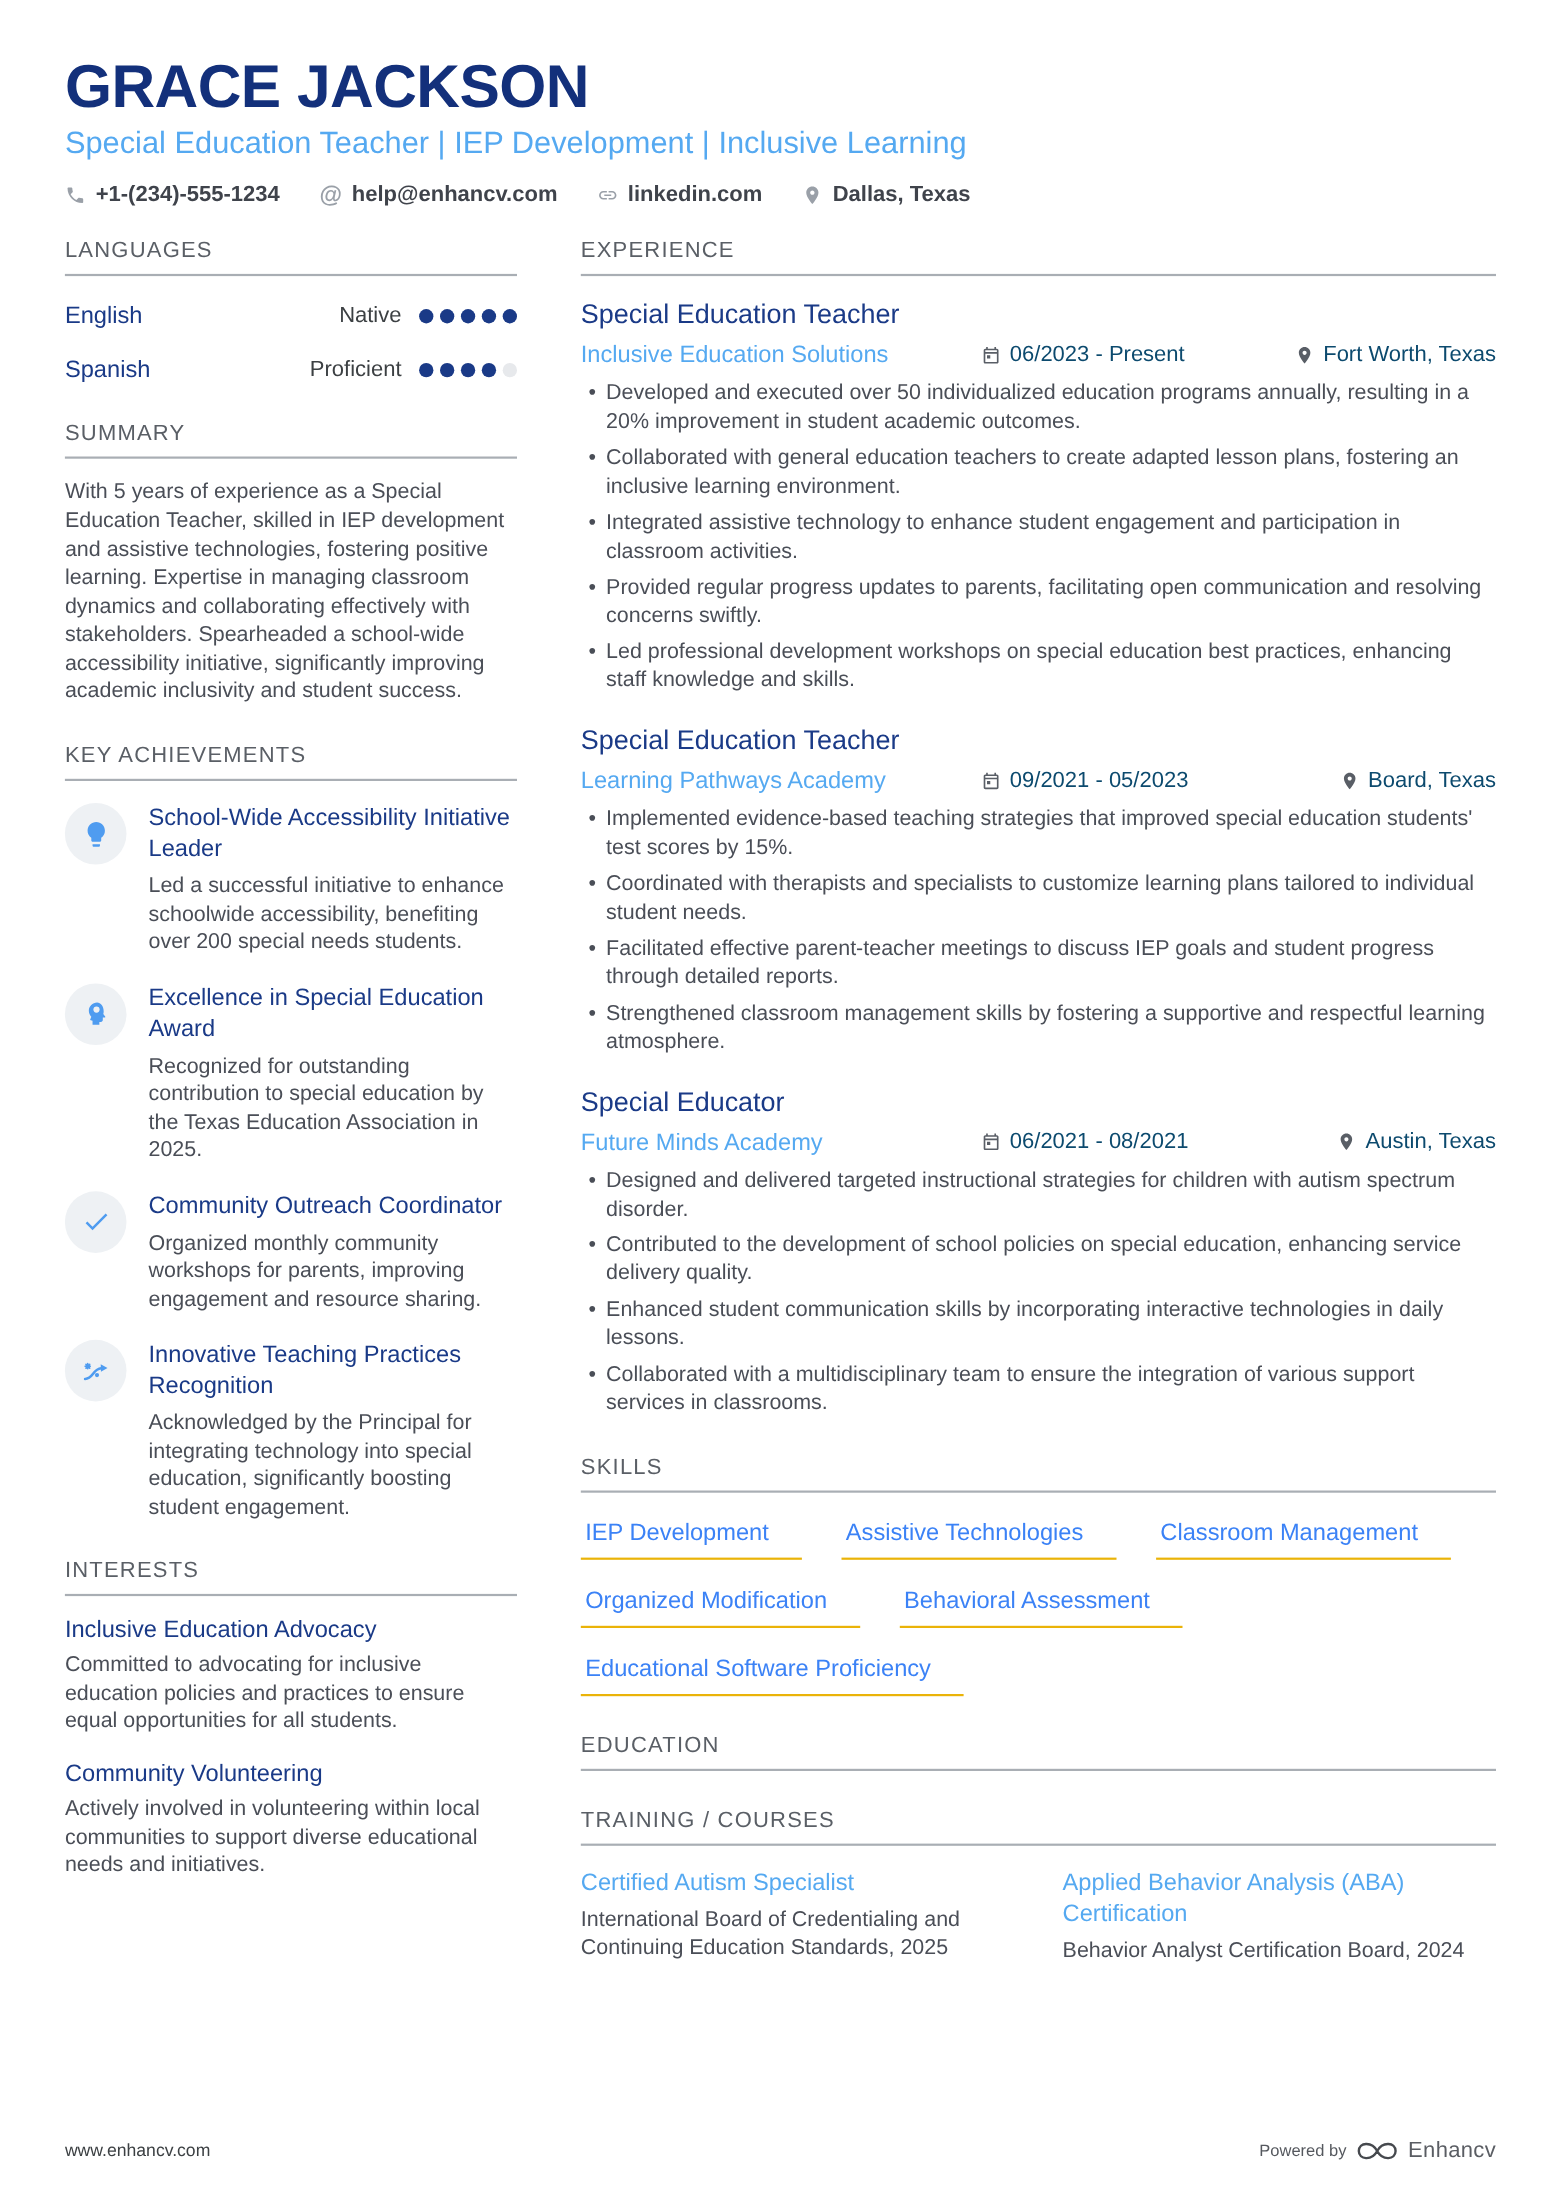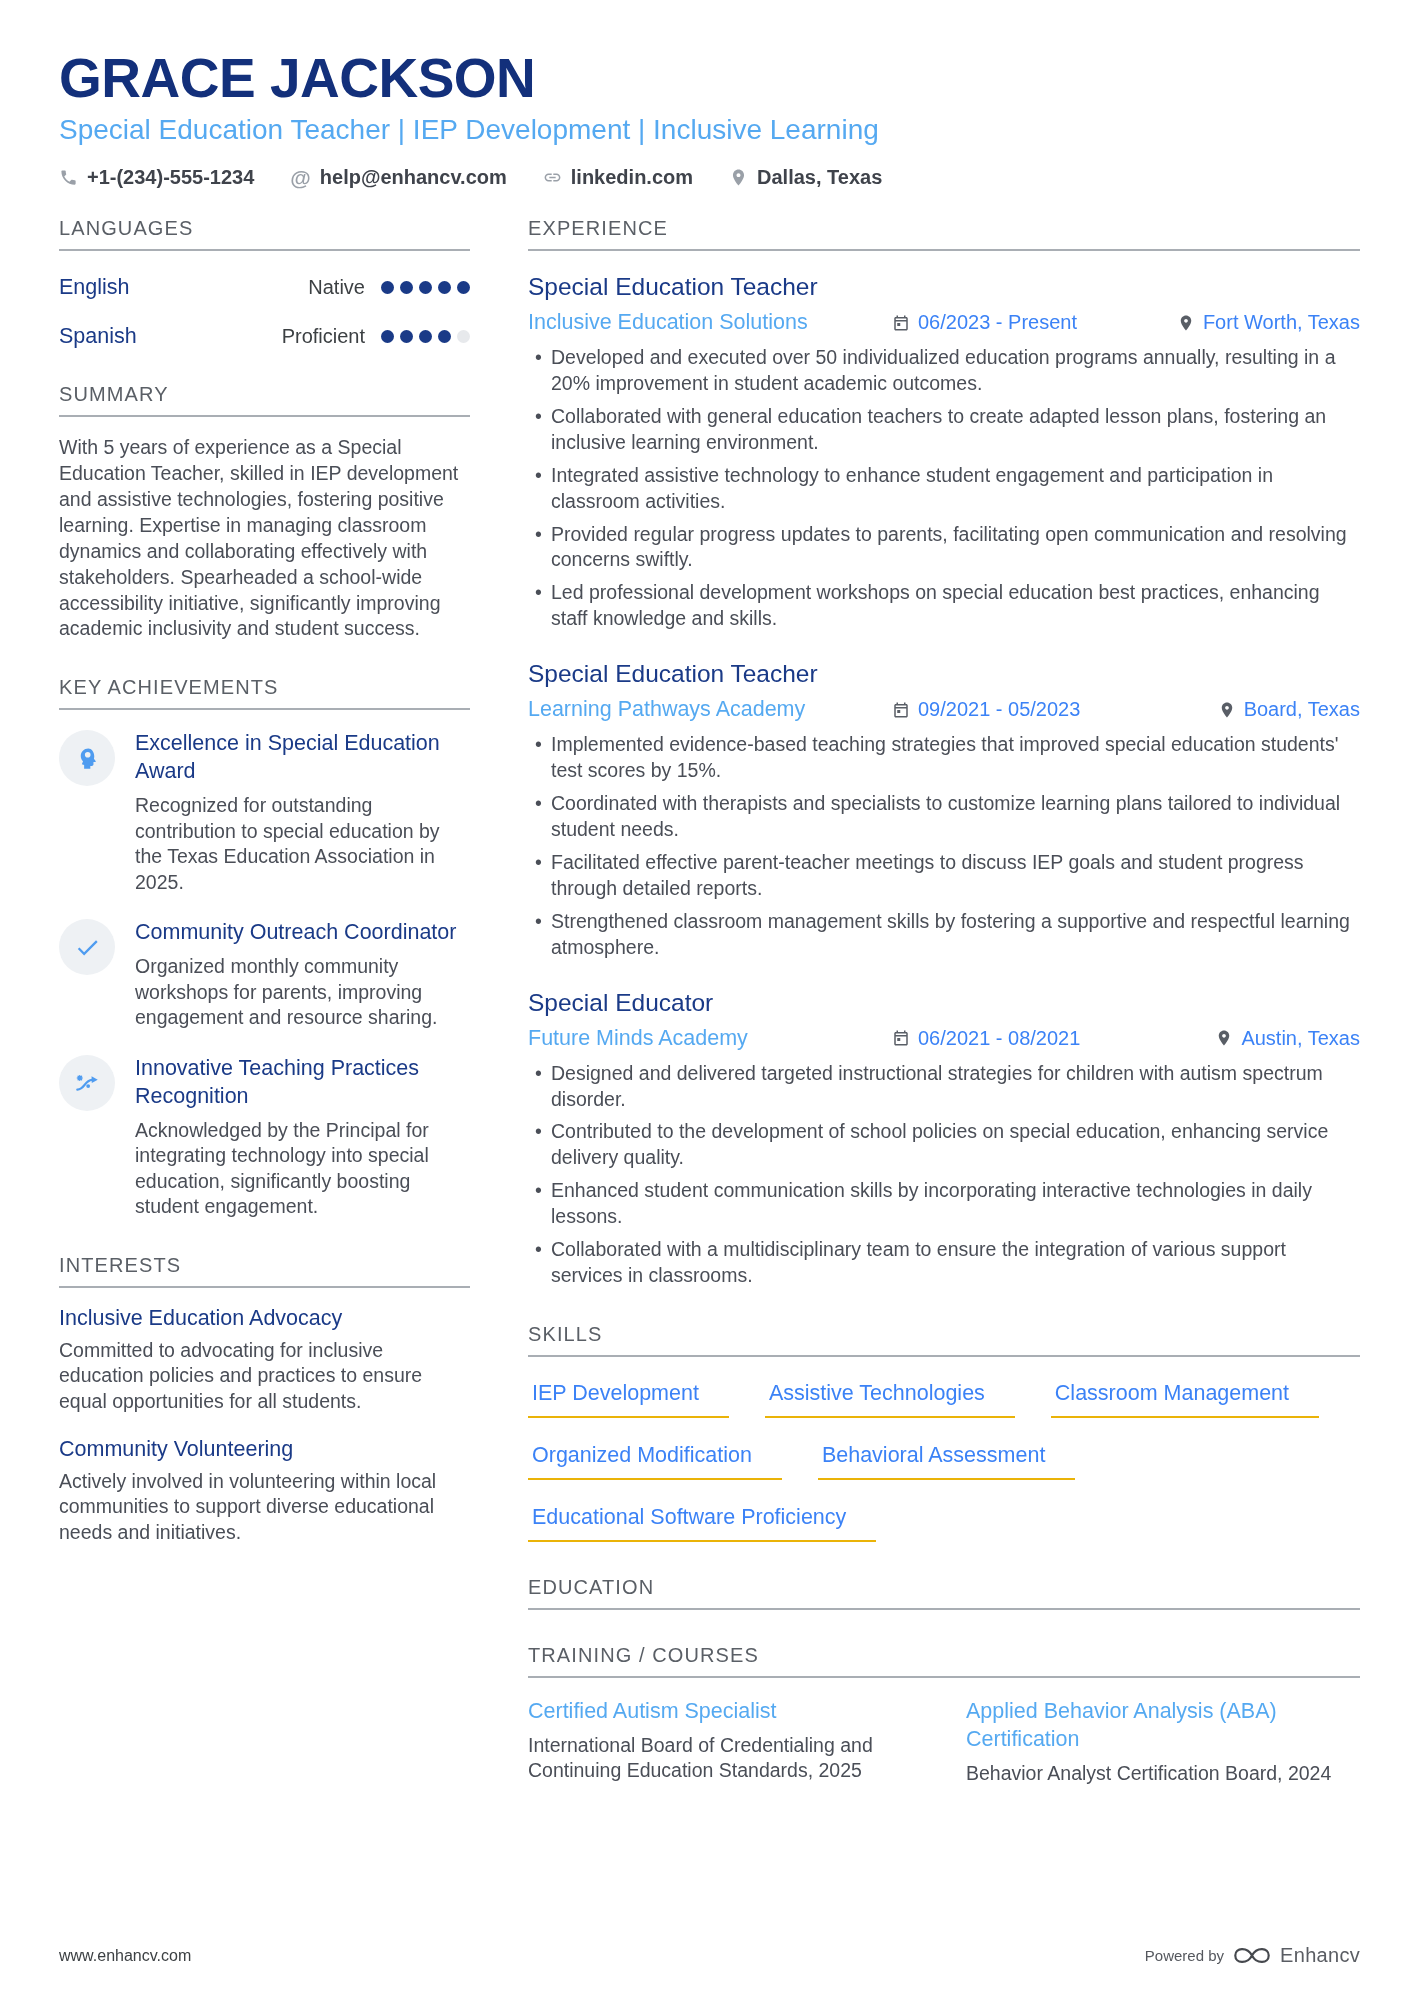--- a/index.html
+++ b/index.html
@@ -38,21 +38,21 @@
   .ach-title{font-size:21.5px;color:#1a3a87;line-height:1.3;margin-bottom:7px;}
   .ach-text{font-size:19.5px;line-height:1.31;color:#4a4e57;}
   
   .int{margin:18px 0 22px;}
   .int-title{font-size:21.5px;color:#1a3a87;margin-bottom:7px;}
   
   .job{margin:22px 0 28px;}
   .job-title{font-size:24.5px;font-weight:500;color:#1a3a87;margin:0 0 9px;}
   .job-meta{display:grid;grid-template-columns:1fr 250px 218px;align-items:center;margin-bottom:10px;}
   .company{color:#55a9f1;font-size:21.5px;}
-  .meta-item{display:flex;align-items:center;gap:8px;font-size:20px;color:#3b82f6;}
+  .meta-item{display:flex;align-items:center;gap:8px;font-size:20px;color:#0c4a6e;}
   .meta-item svg{width:18px;height:18px;fill:#595e66;flex:0 0 auto;}
   .meta-loc{justify-content:flex-end;}
   ul.bullets{margin:4px 0 0;padding-left:23px;list-style:none;}
   ul.bullets li{font-size:19.5px;line-height:1.33;margin-bottom:7px;position:relative;color:#4a4e57;}
   ul.bullets li::before{content:"\2022";position:absolute;left:-16px;color:#4a4e57;}
   
   .skills-wrap{display:flex;flex-wrap:wrap;gap:25px 36px;margin-top:24px;}
   .skill{font-size:21.5px;color:#3b82f6;padding:0 30px 10px 4px;border-bottom:2px solid #eab308;text-align:right;}
   
   .training-grid{display:grid;grid-template-columns:1fr 1fr;column-gap:44px;margin-top:20px;}
@@ -132,20 +132,31 @@
       </section>
 
       <section>
         <h2 class="sec">SUMMARY</h2>
         <p class="summary-text">With 5 years of experience as a Special Education Teacher, skilled in IEP development and assistive technologies, fostering positive learning. Expertise in managing classroom dynamics and collaborating effectively with stakeholders. Spearheaded a school-wide accessibility initiative, significantly improving academic inclusivity and student success.</p>
       </section>
 
       <section>
         <h2 class="sec">KEY ACHIEVEMENTS</h2>
 
+        <div class="ach">
+          <span class="ach-icon">
+            <svg viewBox="0 0 24 24">
+                <path d="M9 21c0 .55.45 1 1 1h4c.55 0 1-.45 1-1v-1H9v1zm3-19C8.14 2 5 5.14 5 9c0 2.38 1.19 4.47 3 5.74V17c0 .55.45 1 1 1h6c.55 0 1-.45 1-1v-2.26c1.81-1.27 3-3.36 3-5.74 0-3.86-3.14-7-7-7z"></path>
+              </svg>
+          </span>
+          <div>
+            <div class="ach-title">School-Wide Accessibility Initiative Leader</div>
+            <div class="ach-text">Led a successful initiative to enhance schoolwide accessibility, benefiting over 200 special needs students.</div>
+          </div>
+        </div>
 
         <div class="ach">
           <span class="ach-icon">
             <svg viewBox="0 0 24 24">
                 <path d="M12.7 3C9 3 6 6 6 9.7c0 1.9.8 3.6 2 4.8l-1 2.7 2 .5V21h5.5v-2.3h1.3c.8 0 1.5-.7 1.5-1.5v-2h1.4c.5 0 .8-.5.5-.9l-1.5-2.1c.2-.7.3-1.4.3-2.2C18 6 15.6 3 12.7 3z"></path>
                 <circle cx="12.2" cy="8.7" r="2.5" fill="#eef1f4"></circle>
               </svg>
           </span>
           <div>
             <div class="ach-title">Excellence in Special Education Award</div>

